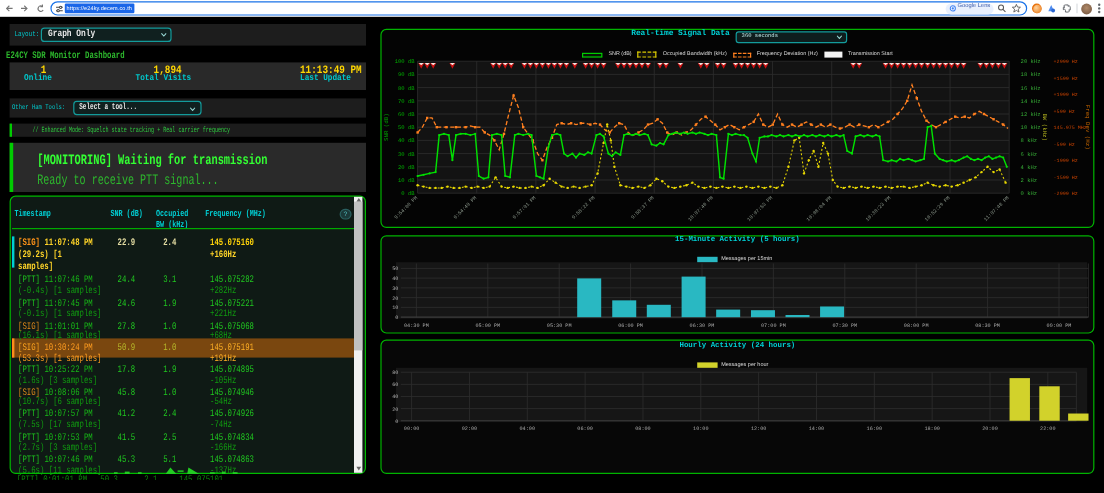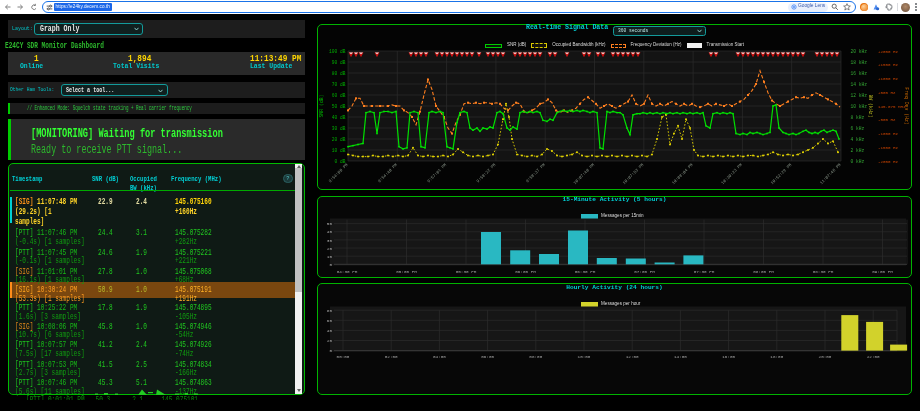--- a/index.html
+++ b/index.html
@@ -153,21 +153,21 @@
 <div class="abs" style="left:174.8px;top:360.56px;font-size:8.35px;color:#20c920;white-space:nowrap;transform:scaleX(0.731);transform-origin:0 50%;">145.074834</div>
 <div class="abs" style="left:15px;top:369.26px;font-size:8.35px;color:#109c10;white-space:nowrap;transform:scaleX(0.731);transform-origin:0 50%;">(2.7s) [3 samples]</div>
 <div class="abs" style="left:174.8px;top:369.26px;font-size:8.35px;color:#109c10;white-space:nowrap;transform:scaleX(0.731);transform-origin:0 50%;">-166Hz</div>
 <div class="abs" style="left:15px;top:379.27px;font-size:8.35px;color:#1ec91e;white-space:nowrap;transform:scaleX(0.731);transform-origin:0 50%;">[PTT]</div>
 <div class="abs" style="left:36.97386px;top:379.27px;font-size:8.35px;color:#17b817;white-space:nowrap;transform:scaleX(0.731);transform-origin:0 50%;">10:07:46 PM</div>
 <div class="abs" style="left:98px;top:379.27px;font-size:8.35px;color:#20c920;white-space:nowrap;transform:scaleX(0.731);transform-origin:0 50%;">45.3</div>
 <div class="abs" style="left:135.5px;top:379.27px;font-size:8.35px;color:#20c920;white-space:nowrap;transform:scaleX(0.731);transform-origin:0 50%;">5.1</div>
 <div class="abs" style="left:174.8px;top:379.27px;font-size:8.35px;color:#20c920;white-space:nowrap;transform:scaleX(0.731);transform-origin:0 50%;">145.074863</div>
 <div class="abs" style="left:15px;top:387.97px;font-size:8.35px;color:#109c10;white-space:nowrap;transform:scaleX(0.731);transform-origin:0 50%;">(5.6s) [11 samples]</div>
 <div class="abs" style="left:174.8px;top:387.97px;font-size:8.35px;color:#109c10;white-space:nowrap;transform:scaleX(0.731);transform-origin:0 50%;">-137Hz</div>
-<div class="abs" style="left:22px;top:395.2px;width:285px;height:5.2px;overflow:hidden;">
+<div class="abs" style="left:10px;top:395.2px;width:285px;height:5.2px;overflow:hidden;">
     <div class="abs" style="left:4px;top:0.4px;font-size:8.35px;color:#0c860c;white-space:nowrap;transform:scaleX(0.731);transform-origin:0 0;">[PTT] 0:01:01 PM&nbsp;&nbsp;&nbsp;50.3&nbsp;&nbsp;&nbsp;&nbsp;&nbsp;&nbsp;2.1&nbsp;&nbsp;&nbsp;&nbsp;&nbsp;145.075101</div>
   </div>
 <svg class="abs" style="left:90px;top:389px;" width="120" height="6" viewBox="0 0 120 6">
     <g fill="#22cc22">
       <path d="M48 6 L52 0.5 L57 6 Z"></path>
       <path d="M66 6 L67 0.5 L76 6 Z"></path>
       <rect x="5" y="4.5" width="3" height="1.5"></rect>
       <rect x="14" y="4" width="4" height="2"></rect>
       <rect x="25" y="4.5" width="3" height="1.5"></rect>
       <rect x="58" y="3" width="5" height="1.2"></rect>

